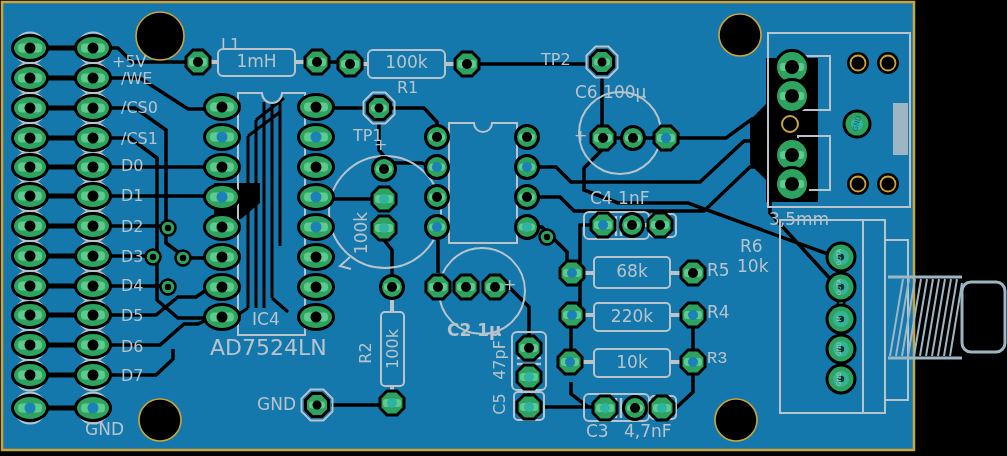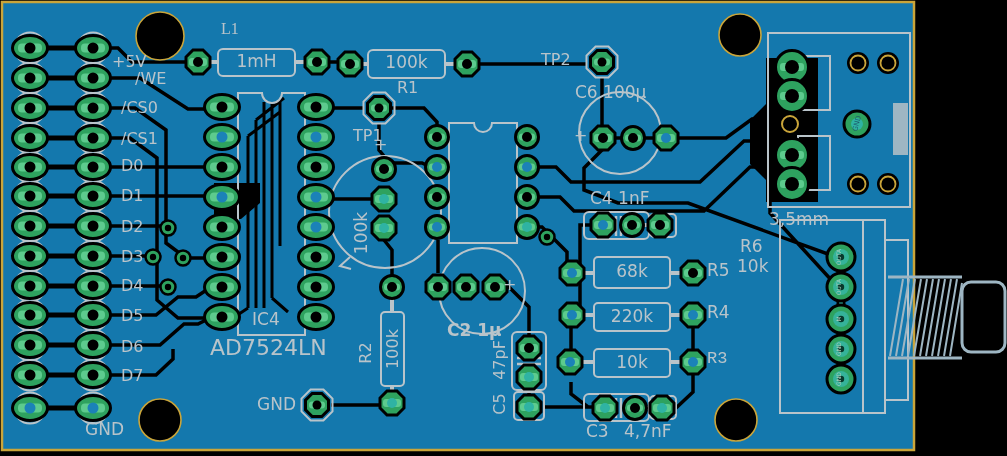--- a/index.html
+++ b/index.html
@@ -370,34 +370,34 @@
   <g>
     <circle cx="160" cy="36" r="24" fill="#000" stroke="#caa53a" stroke-width="1.6"></circle>
     <use href="#mh" x="740" y="35"></use>
         <use href="#mh" x="160" y="420"></use>
         <use href="#mh" x="736" y="420"></use>
   </g>
 </svg>
 
 
 <div class="lbl s16" style="left:112px;top:54px;">+5V</div>
-<div class="lbl s16" style="left:135px;top:71px;">/WE</div>
+<div class="lbl s16" style="left:121px;top:71px;">/WE</div>
 <div class="lbl s16" style="left:121px;top:100px;">/CS0</div>
 <div class="lbl s16" style="left:121px;top:131px;">/CS1</div>
 <div class="lbl s16" style="left:121px;top:158px;">D0</div>
 <div class="lbl s16" style="left:121px;top:188px;">D1</div>
 <div class="lbl s16" style="left:121px;top:219px;">D2</div>
 <div class="lbl s16" style="left:121px;top:249px;">D3</div>
 <div class="lbl s16" style="left:121px;top:278px;">D4</div>
 <div class="lbl s16" style="left:121px;top:308px;">D5</div>
 <div class="lbl s16" style="left:121px;top:339px;">D6</div>
 <div class="lbl s16" style="left:121px;top:368px;">D7</div>
 <div class="lbl s17" style="left:85px;top:421px;">GND</div>
 
-<div class="lbl s16" style="left:221px;top:21px;font-family:Liberation Serif, serif;">L1</div>
+<div class="lbl s16" style="left:221px;top:37px;">L1</div>
 <div class="lbl s17 ctr" style="left:218px;top:53px;width:77px;">1mH</div>
 <div class="lbl s17 ctr" style="left:368px;top:54px;width:77px;">100k</div>
 <div class="lbl s16" style="left:397px;top:80px;text-align:center;">R1</div>
 <div class="lbl s16" style="left:353px;top:128px;">TP1</div>
 <div class="lbl s16" style="left:541px;top:52px;">TP2</div>
 
 <div class="lbl s16" style="left:374px;top:137px;">+</div>
 <div class="lbl s17 rot" style="left:361px;top:233px;">100k</div>
 
 <div class="lbl s16 rot" style="left:366px;top:353px;">R2</div>

